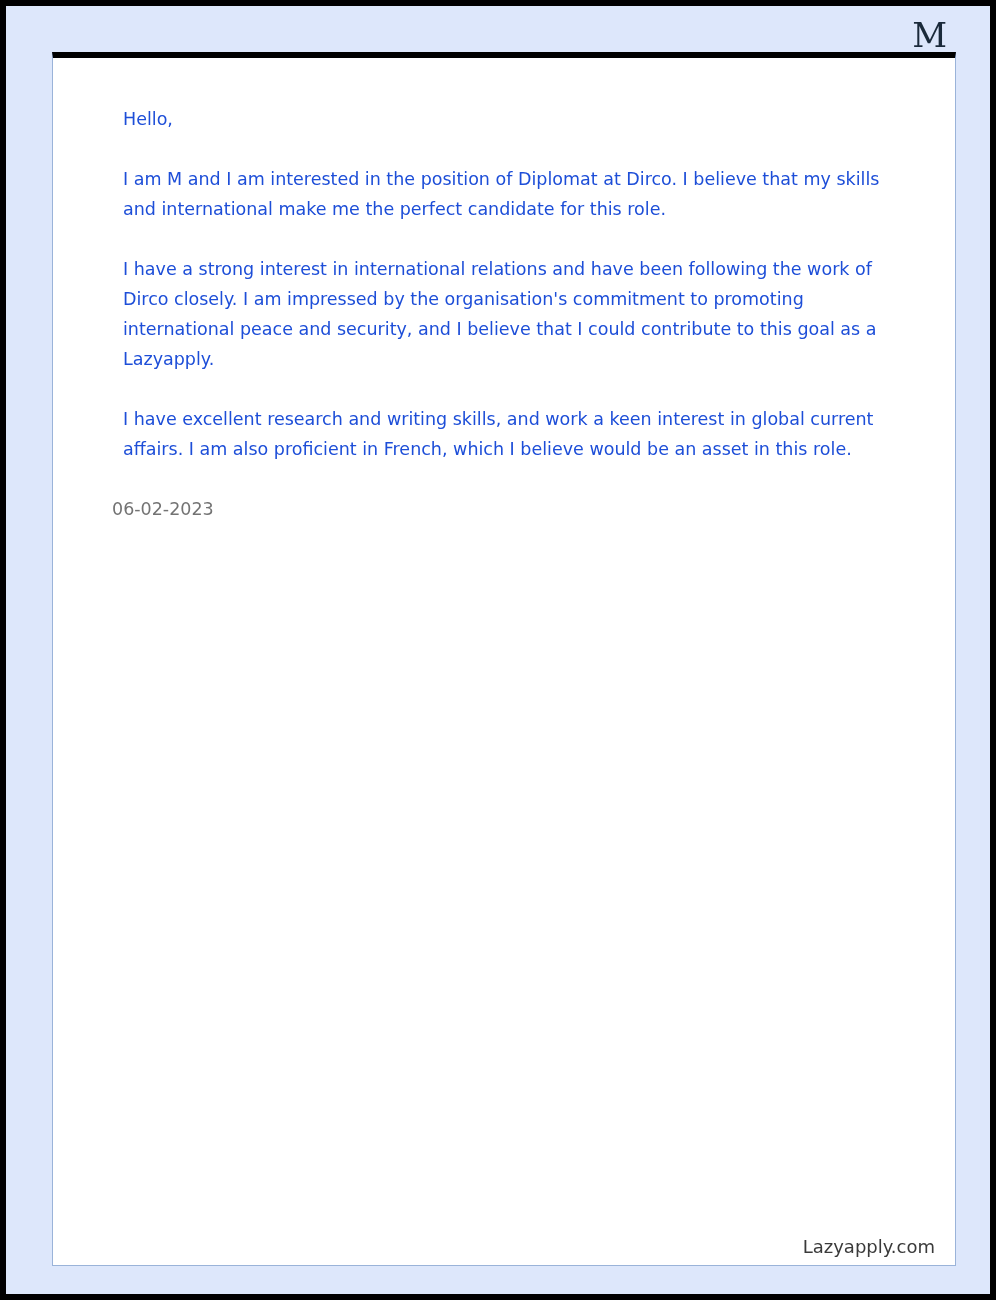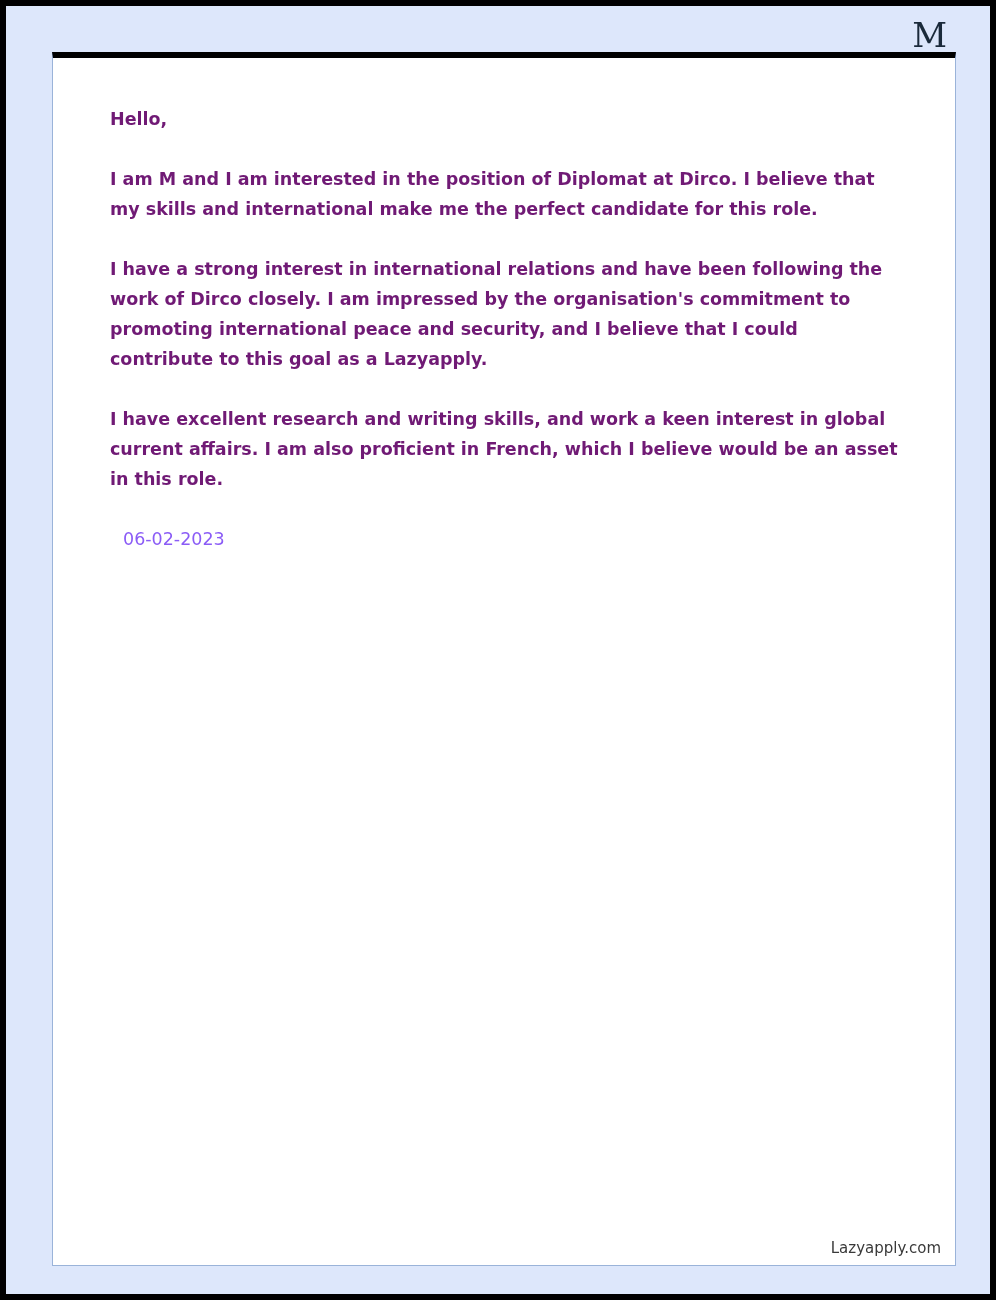--- a/index.html
+++ b/index.html
@@ -44,39 +44,38 @@
   }
   .letter-body {
     position: absolute;
     left: 54px;
     top: 46px;
     right: 46px;
   }
   .para {
     font-size: 17.5px;
     line-height: 30px;
-    color: #701a75;
-    margin: 0 0 30px 3px;
+    color: #1d4ed8;
+    margin: 0 0 30px 16px;
     max-width: 790px;
-    font-weight: bold;
   }
   .para.tight {
     margin-bottom: 30px;
   }
   .date {
     font-size: 17.5px;
     line-height: 30px;
-    color: #8b5cf6;
-    margin: 16px;
+    color: #737373;
+    margin: 5px;
   }
   .footer {
     position: absolute;
-    right: 14px;
+    right: 20px;
     bottom: 8px;
-    font-size: 15px;
+    font-size: 18px;
     color: #3a3a3a;
   }
 </style>
 </head>
 <body>
 
 <div class="page">
 
   <div class="monogram">M</div>
 

